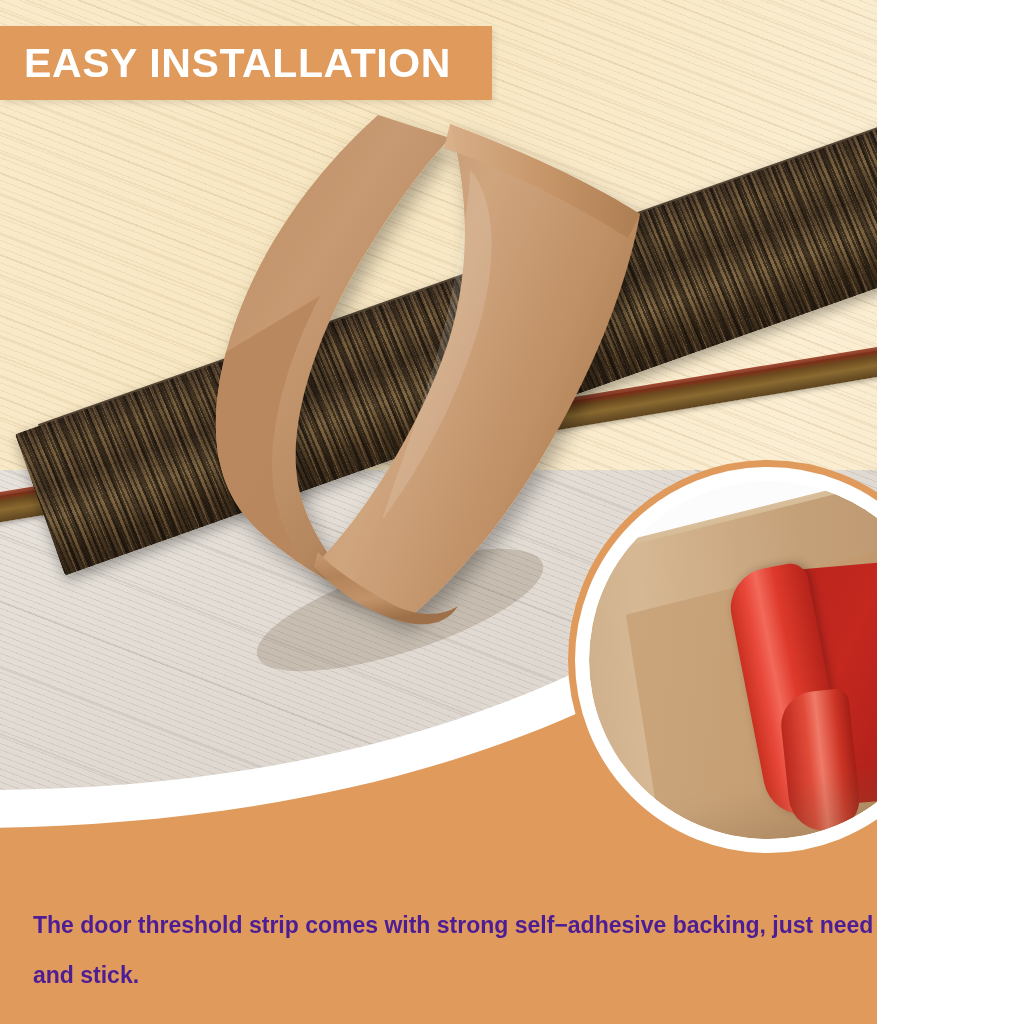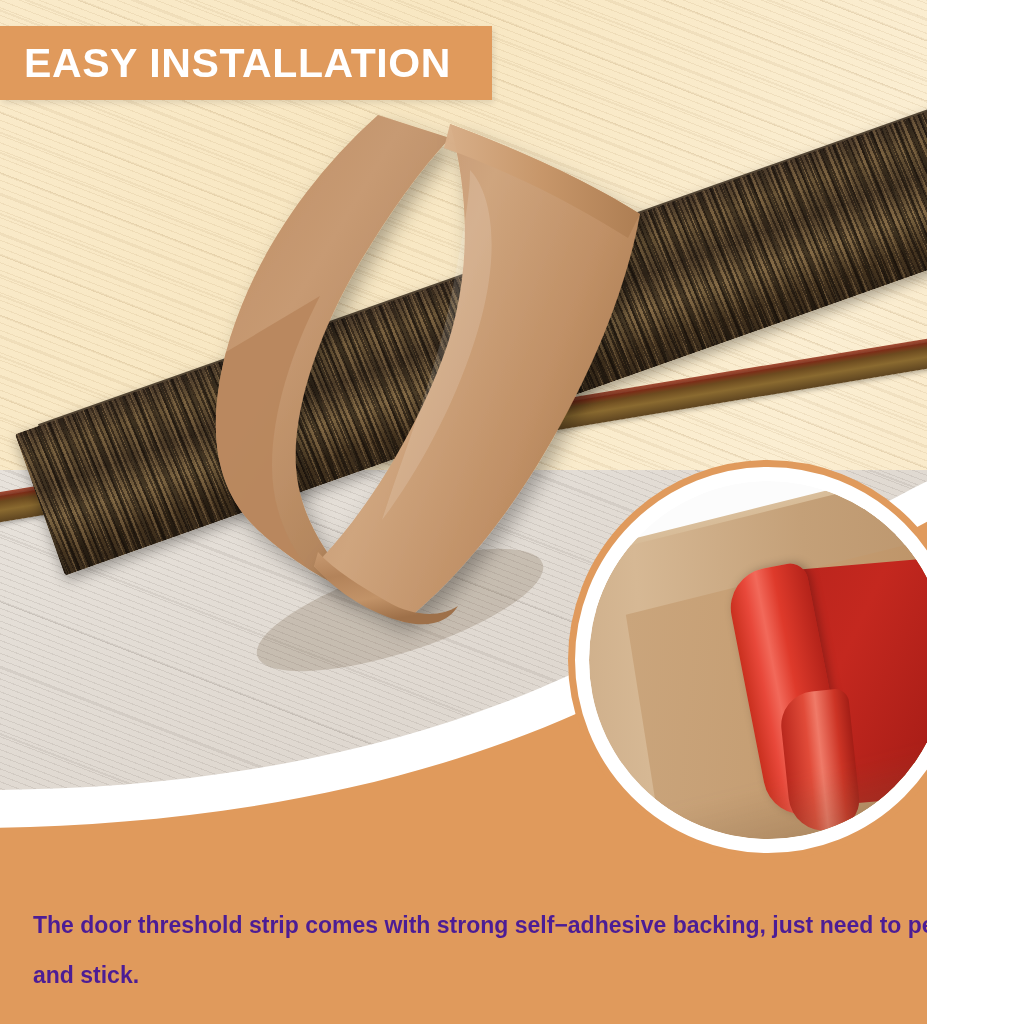--- a/index.html
+++ b/index.html
@@ -1,23 +1,24 @@
 <!DOCTYPE html>
 <html><head>
 <meta charset="utf-8">
 <title>Easy Installation — Door Threshold Strip</title>
 <style>
   html,body{margin:0;padding:0;background:#fff;}
   body{font-family:"Liberation Sans",sans-serif;}
 
   .canvas{
     position:relative;
-    width:927px;height:1024px;
+    width:833px;height:1024px;
     overflow:hidden;
     background:#E09A5C;
+    padding-left:44px;
   }
 
   
   .scene{position:absolute;left:0;top:0;width:1024px;height:1024px;overflow:hidden;}
 
   
   .light-wood{
     position:absolute;left:-60px;top:-40px;width:1200px;height:700px;
     background:
       repeating-linear-gradient(21deg,

